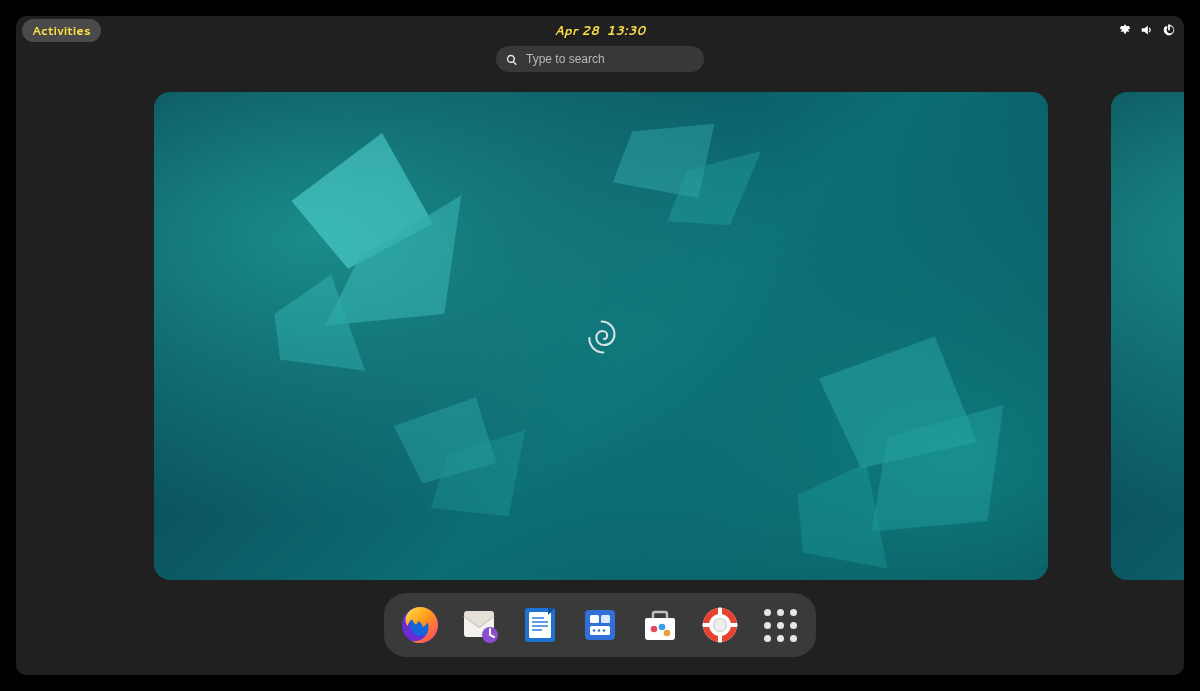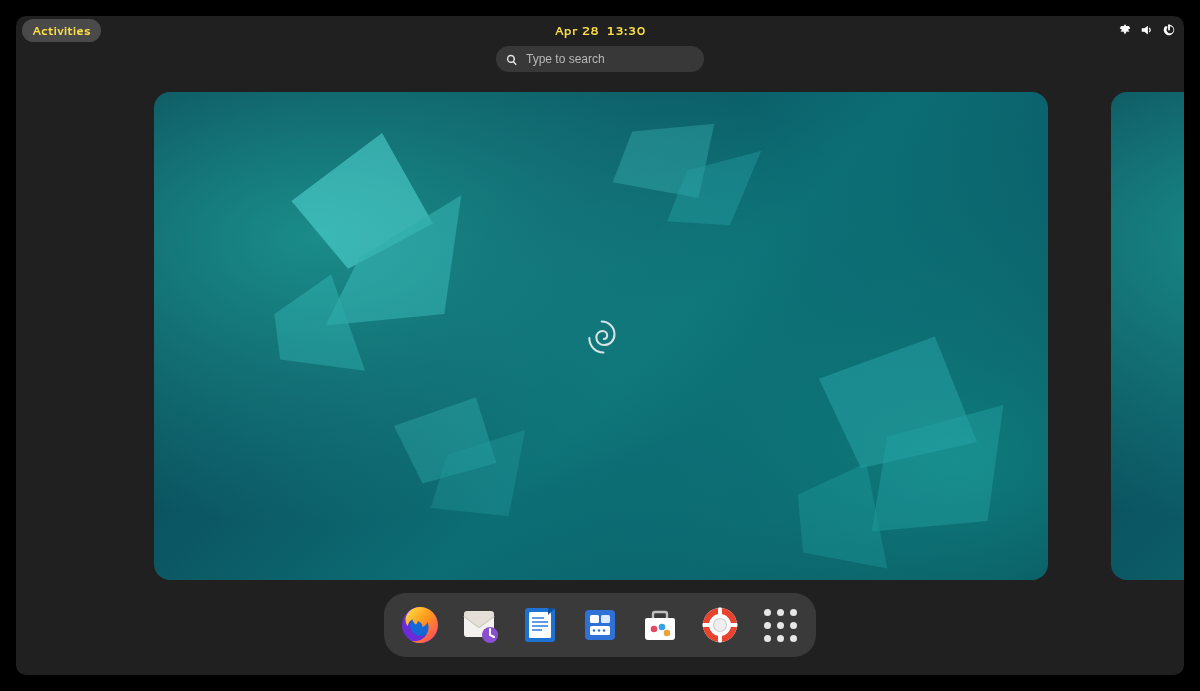--- a/index.html
+++ b/index.html
@@ -39,20 +39,21 @@
     font-weight: 700;
     cursor: pointer;
   }
   .clock {
     position: absolute;
     left: 50%;
     transform: translateX(-50%);
     font-weight: 700;
     letter-spacing: 0.3px;
     cursor: pointer;
+    font-style: italic;
   }
   .sys-tray {
     position: absolute;
     right: 8px;
     display: flex;
     gap: 8px;
     align-items: center;
     cursor: pointer;
   }
   .sys-tray svg { width: 14px; height: 14px; fill: #fff; display:block;}

